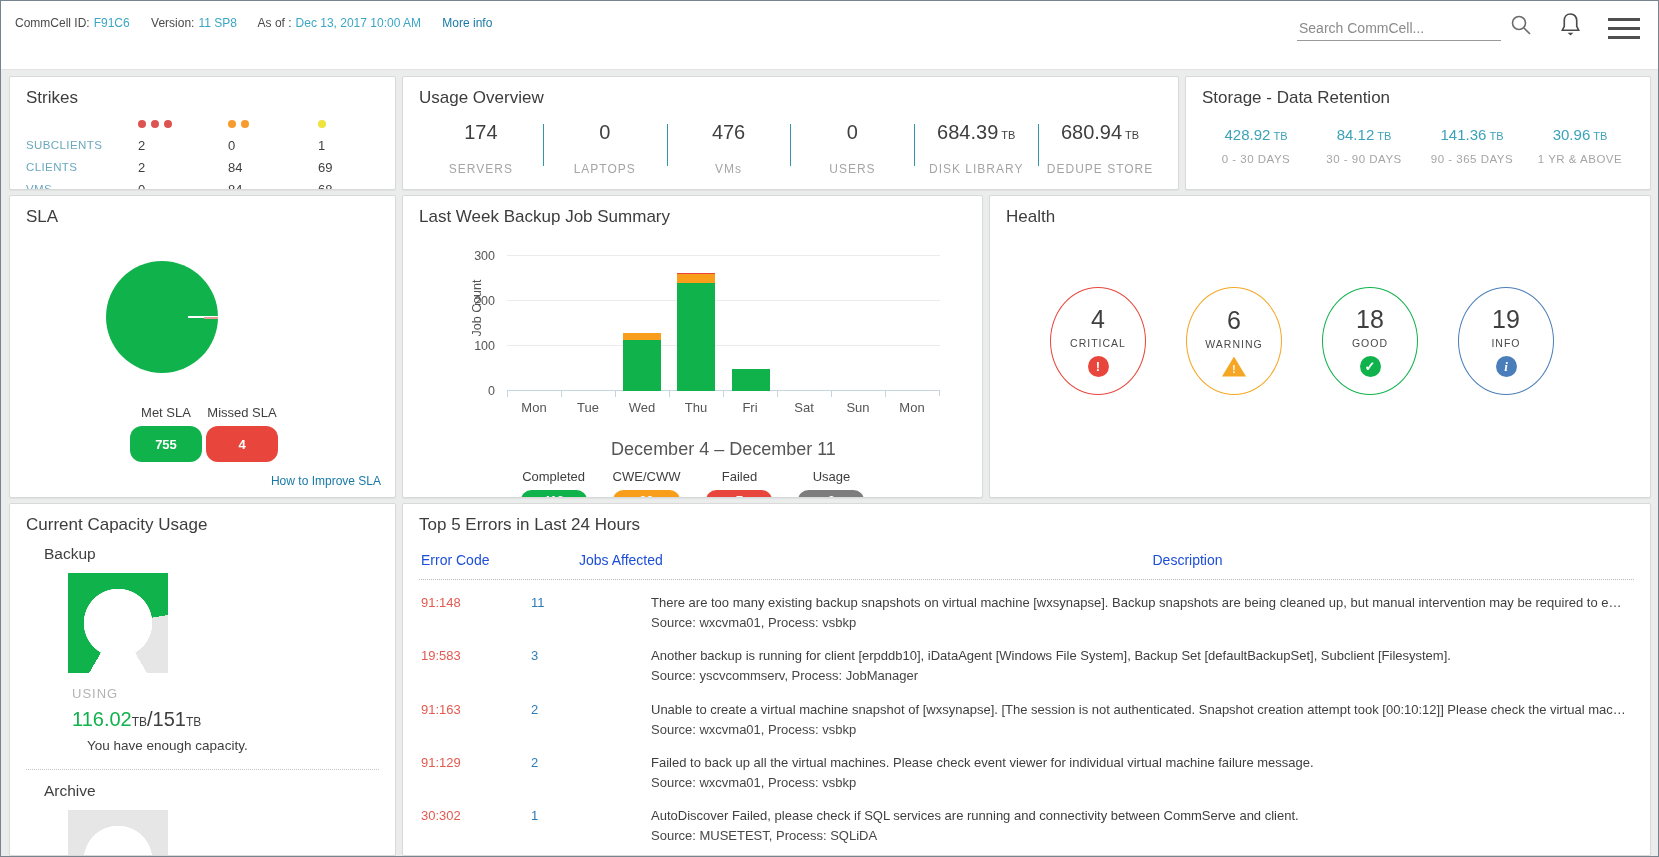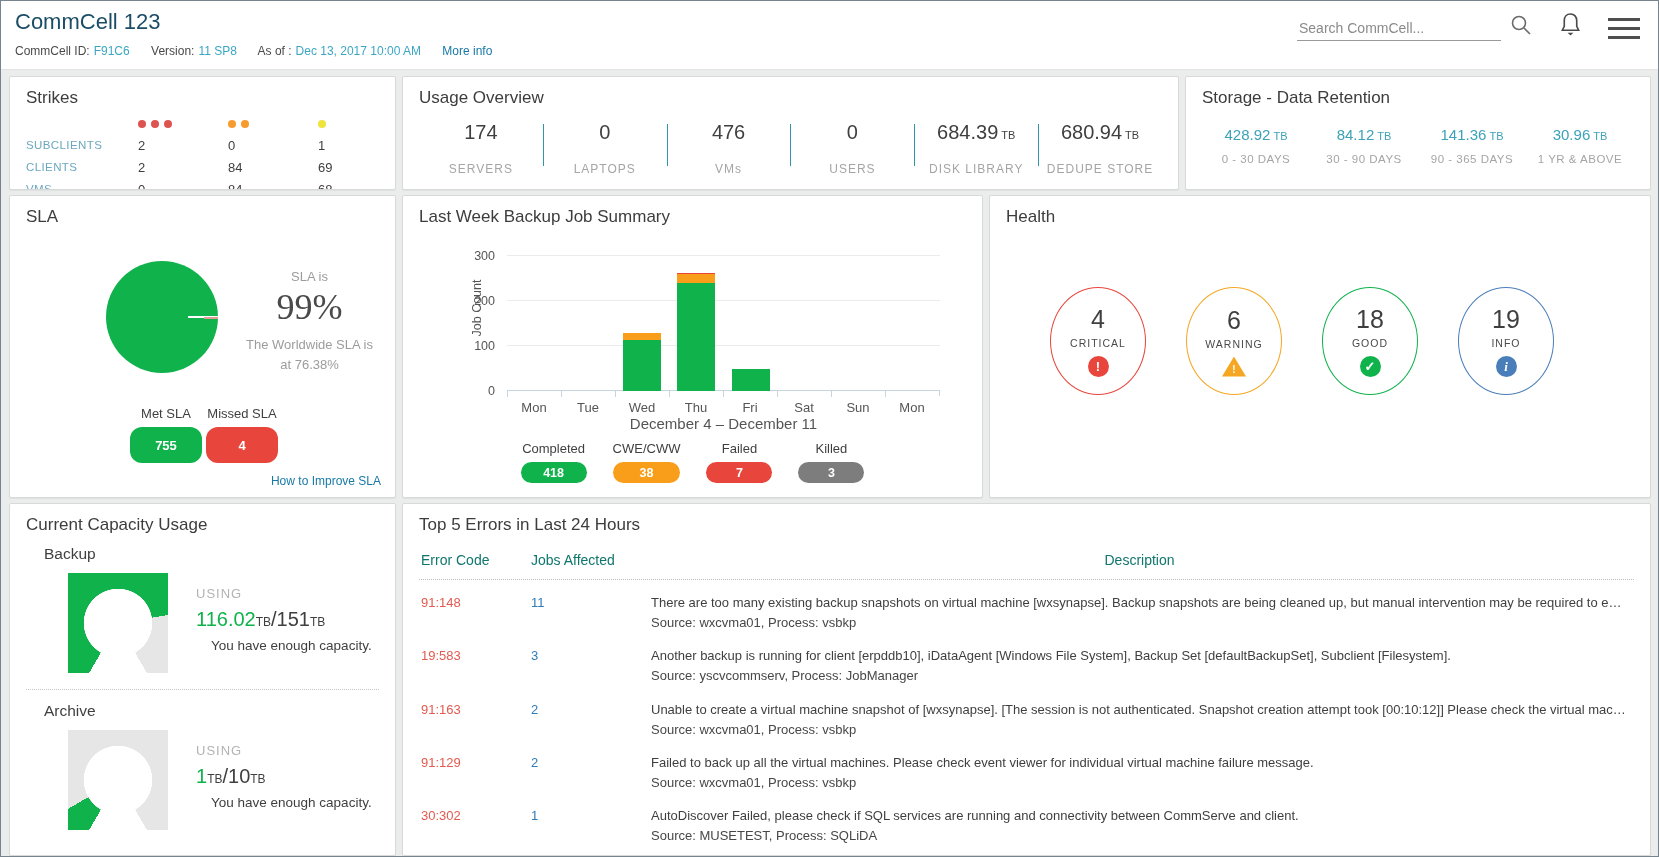--- a/index.html
+++ b/index.html
@@ -76,69 +76,68 @@
   .grid{position:absolute;left:0;right:0;height:1px;background:#ebebeb;}
   .grid.axis{background:#c7d5df;}
   .ytick{position:absolute;right:calc(100% + 12px);font-size:12.5px;color:#555;}
   .bars{position:absolute;left:0;right:0;top:0;bottom:0;display:flex;align-items:flex-end;}
   .bcol{flex:1;display:flex;flex-direction:column-reverse;align-items:center;}
   .seg{width:38px;}
   .xlabels{display:flex;position:relative;}
   .xcell{flex:1;position:relative;text-align:center;font-size:13px;color:#555;padding-top:9px;}
   .xcell::before{content:'';position:absolute;left:0;top:0;width:1px;height:6px;background:#c7d5df;}
   .xcell:last-child{border-right:1px solid #c7d5df;border-image:linear-gradient(#c7d5df 0 6px,transparent 6px) 1;}
-  .xlabel{text-align:center;font-size:15px;color:#555;margin-top:0;}
+  .xlabel{text-align:center;font-size:18px;color:#555;margin-top:24px;}
   .chart-legend{display:flex;justify-content:center;gap:26px;margin-top:9px;}
   .cl-item .pill{min-width:66px;height:21px;font-size:12.5px;}
 
   
   .health-row{display:flex;gap:40px;padding-left:44px;margin-top:60px;}
   .hcircle{width:94px;height:106px;border:1px solid;border-radius:50%;display:flex;flex-direction:column;
            align-items:center;justify-content:center;flex:none;cursor:pointer;}
   .hnum{font-size:25px;color:#3f3f3f;}
   .hlabel{font-size:10.5px;color:#4a4a4a;letter-spacing:1px;margin:3px 0 7px;}
   .hicon{width:21px;height:21px;border-radius:50%;color:#fff;font-size:13px;font-weight:bold;
          display:flex;align-items:center;justify-content:center;}
   .hicon.triangle{border-radius:0;clip-path:polygon(50% 0,100% 100%,0 100%);width:24px;height:20px;
                   font-size:10px;align-items:flex-end;padding-bottom:2px;box-sizing:border-box;}
 
   
   .cap-section{padding:2px 0 16px 18px;}
   .cap-section + .cap-section{border-top:1px dotted #c6c6c6;padding-top:12px;}
   .cap-name{font-size:15.5px;color:#3f3f3f;margin-bottom:10px;}
-  .cap-flex{display:flex;}
+  .cap-flex{display:flex;flex-direction:column;}
   .gauge{width:100px;height:100px;margin-left:24px;flex:none;
          -webkit-mask:radial-gradient(closest-side,transparent 68%,#000 69%);
          mask:radial-gradient(closest-side,transparent 68%,#000 69%);}
   .cap-text{margin-left:28px;padding-top:13px;}
   .cap-using{font-size:13px;color:#b3b3b3;letter-spacing:1px;}
   .cap-val{font-size:20px;color:#3f3f3f;margin-top:7px;}
   .cap-val .used{color:#10b24c;}
   .cap-val .unit{font-size:12px;}
   .cap-msg{font-size:13.5px;color:#3f3f3f;margin-top:7px;margin-left:15px;}
 
   
-  .tbl-head{display:flex;font-size:14px;color:#0f766e;padding:9px 0 11px;border-bottom:1px dotted #b9b9b9;margin-top:4px;}
+  .tbl-head{display:flex;font-size:14px;color:#1d4ed8;padding:9px 0 11px;border-bottom:1px dotted #b9b9b9;margin-top:4px;gap:48px;}
   .c1{width:110px;flex:none;padding-left:2px;}
   .c2{width:120px;flex:none;}
   .c3{flex:1;min-width:0;padding-right:6px;}
   .tbl-head .c3{text-align:center;}
   .erow{display:flex;margin-top:13px;font-size:13px;line-height:1.55;}
   .erow .c1{color:#e25a50;}
   .erow .c2{color:#2e7cb8;}
   .desc{white-space:nowrap;overflow:hidden;text-overflow:ellipsis;color:#3f3f3f;}
   .src{color:#474747;}
 </style>
 </head>
 <body>
 
 <div class="window">
 
   <header>
-    <h1 class="h-title">CommCell 123</h1>
     <div class="h-meta">
       <span class="m-label">CommCell ID:</span><span class="m-val">F91C6</span>
       <span class="m-label">Version:</span><span class="m-val">11 SP8</span>
       <span class="m-label">As of :</span><span class="m-val">Dec 13, 2017 10:00 AM</span>
       <a class="more-info">More info</a>
     </div>
     <div class="h-right">
       <div class="search-box">
         <input type="text" placeholder="Search CommCell..." style="">
         <span>
@@ -240,25 +239,20 @@
       </section>
     </div>
 
     <div class="row row2">
       <section class="panel p-sla">
         <h2>SLA</h2>
         <div class="sla-body">
           <div class="pie" style="background: conic-gradient(rgb(16, 178, 76) 0deg, rgb(16, 178, 76) 88.9deg, rgb(255, 255, 255) 88.9deg, rgb(255, 255, 255) 91.1deg, rgb(16, 178, 76) 91.1deg, rgb(16, 178, 76) 360deg);">
               <span class="sliver-tip"></span>
             </div>
-          <div class="sla-text">
-            <div class="sla-is">SLA is</div>
-            <div class="sla-pct">99%</div>
-            <div class="sla-world">The Worldwide SLA is at 76.38%</div>
-          </div>
         </div>
         <div class="sla-legend">
           <div>
             <div class="leg-label">Met SLA</div>
             <div class="pill" style="background:#10b24c">755</div>
           </div>
           <div>
             <div class="leg-label">Missed SLA</div>
             <div class="pill" style="background:#e8453c">4</div>
           </div>
@@ -318,21 +312,21 @@
             </div>
             <div class="cl-item">
               <div class="leg-label">CWE/CWW</div>
               <div class="pill" style="background: rgb(248, 158, 27);">38</div>
             </div>
             <div class="cl-item">
               <div class="leg-label">Failed</div>
               <div class="pill" style="background: rgb(232, 69, 60);">7</div>
             </div>
             <div class="cl-item">
-              <div class="leg-label">Killed</div>
+              <div class="leg-label">Usage</div>
               <div class="pill" style="background: rgb(125, 125, 125);">3</div>
             </div>
           </div>
       </section>
 
       <section class="panel p-health">
         <h2>Health</h2>
         <div class="health-row">
             <div class="hcircle" style="border-color: rgb(232, 69, 60);">
               <div class="hnum">4</div>

